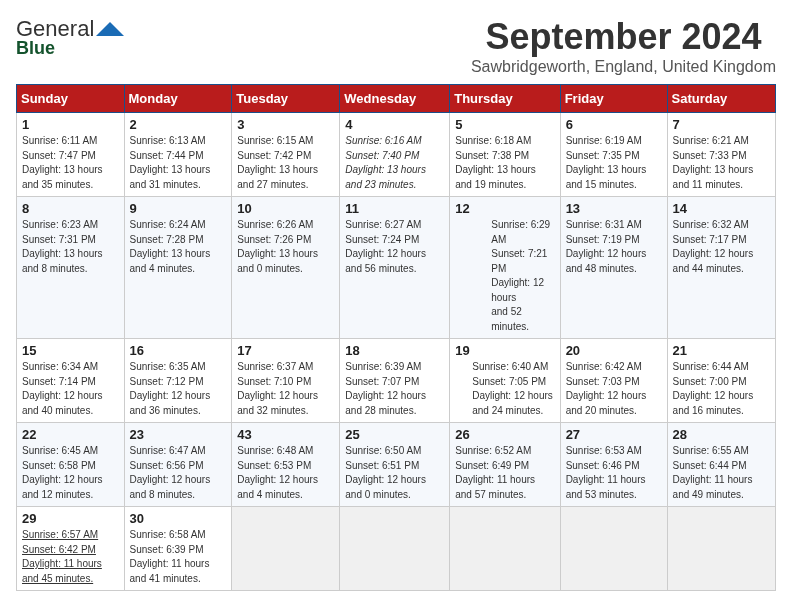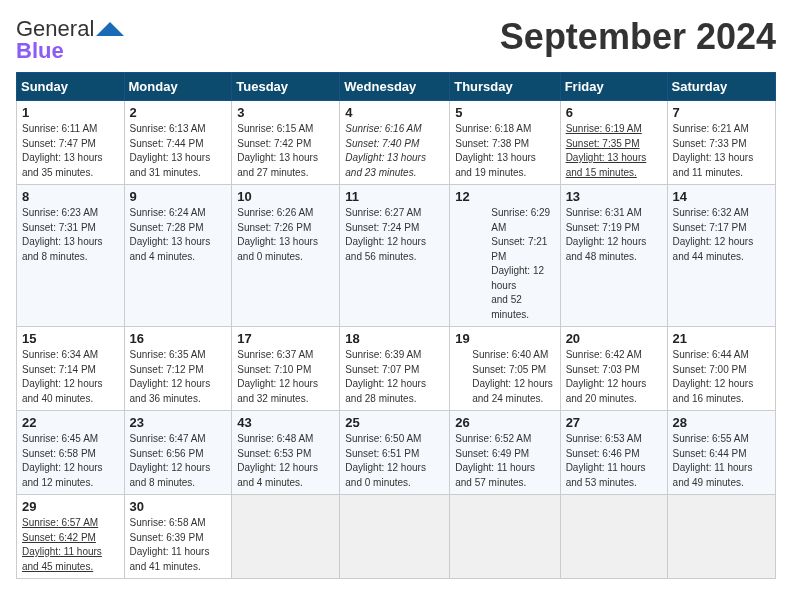--- a/index.html
+++ b/index.html
@@ -37,21 +37,21 @@
     .location {
       font-size: 16px;
       color: #555;
     }
     .calendar {
       width: 100%;
       border-collapse: collapse;
       margin-top: 8px;
     }
     .calendar th {
-      background: #0c4a6e;
+      background: #b91c1c;
       color: #fff;
       font-size: 13px;
       font-weight: bold;
       padding: 6px 4px;
       text-align: left;
       border: 1px solid #1a4f8a;
     }
     .calendar td {
       border: 1px solid #ccc;
       vertical-align: top;
@@ -83,24 +83,25 @@
 <body>
 
 <div class="header-top">
   <div class="logo">
     <div style="display:flex; align-items:center;">
       <span style="font-size:22px; font-weight:normal; color:#333;">General</span>
       <svg class="logo-arrow" viewBox="0 0 28 14">
         <polygon points="0,14 14,0 28,14" fill="#1a6bb5"></polygon>
       </svg>
     </div>
-    <span style="font-size:22px; font-weight:bold; color:#8b5cf6; margin-top:-4px;text-align:right;">Blue</span>
+    <span style="font-size:18px; font-weight:bold; color:#14532d; margin-top:-4px;text-align:right;">Blue</span>
   </div>
   <div class="title-block">
     <div class="month-title">September 2024</div>
+    <div class="location">Sawbridgeworth, England, United Kingdom</div>
   </div>
 </div>
 
 <table class="calendar">
   <thead>
     <tr>
     <th>Sunday</th>
         <th>Monday</th>
         <th>Tuesday</th>
         <th>Wednesday</th>
@@ -141,21 +142,21 @@
         </td>
         <td>
           <span class="day-num">5</span>
           <div class="day-info" style="white-space: pre-line;">Sunrise: 6:18 AM
 Sunset: 7:38 PM
 Daylight: 13 hours
 and 19 minutes.</div>
         </td>
         <td>
           <span class="day-num">6</span>
-          <div class="day-info" style="white-space: pre-line; text-decoration: underline;">Sunrise: 6:19 AM
+          <div class="day-info" style="white-space: pre-line;">Sunrise: 6:19 AM
 Sunset: 7:35 PM
 Daylight: 13 hours
 and 15 minutes.</div>
         </td>
         <td>
           <span class="day-num">7</span>
           <div class="day-info" style="white-space: pre-line;">Sunrise: 6:21 AM
 Sunset: 7:33 PM
 Daylight: 13 hours
 and 11 minutes.</div>

